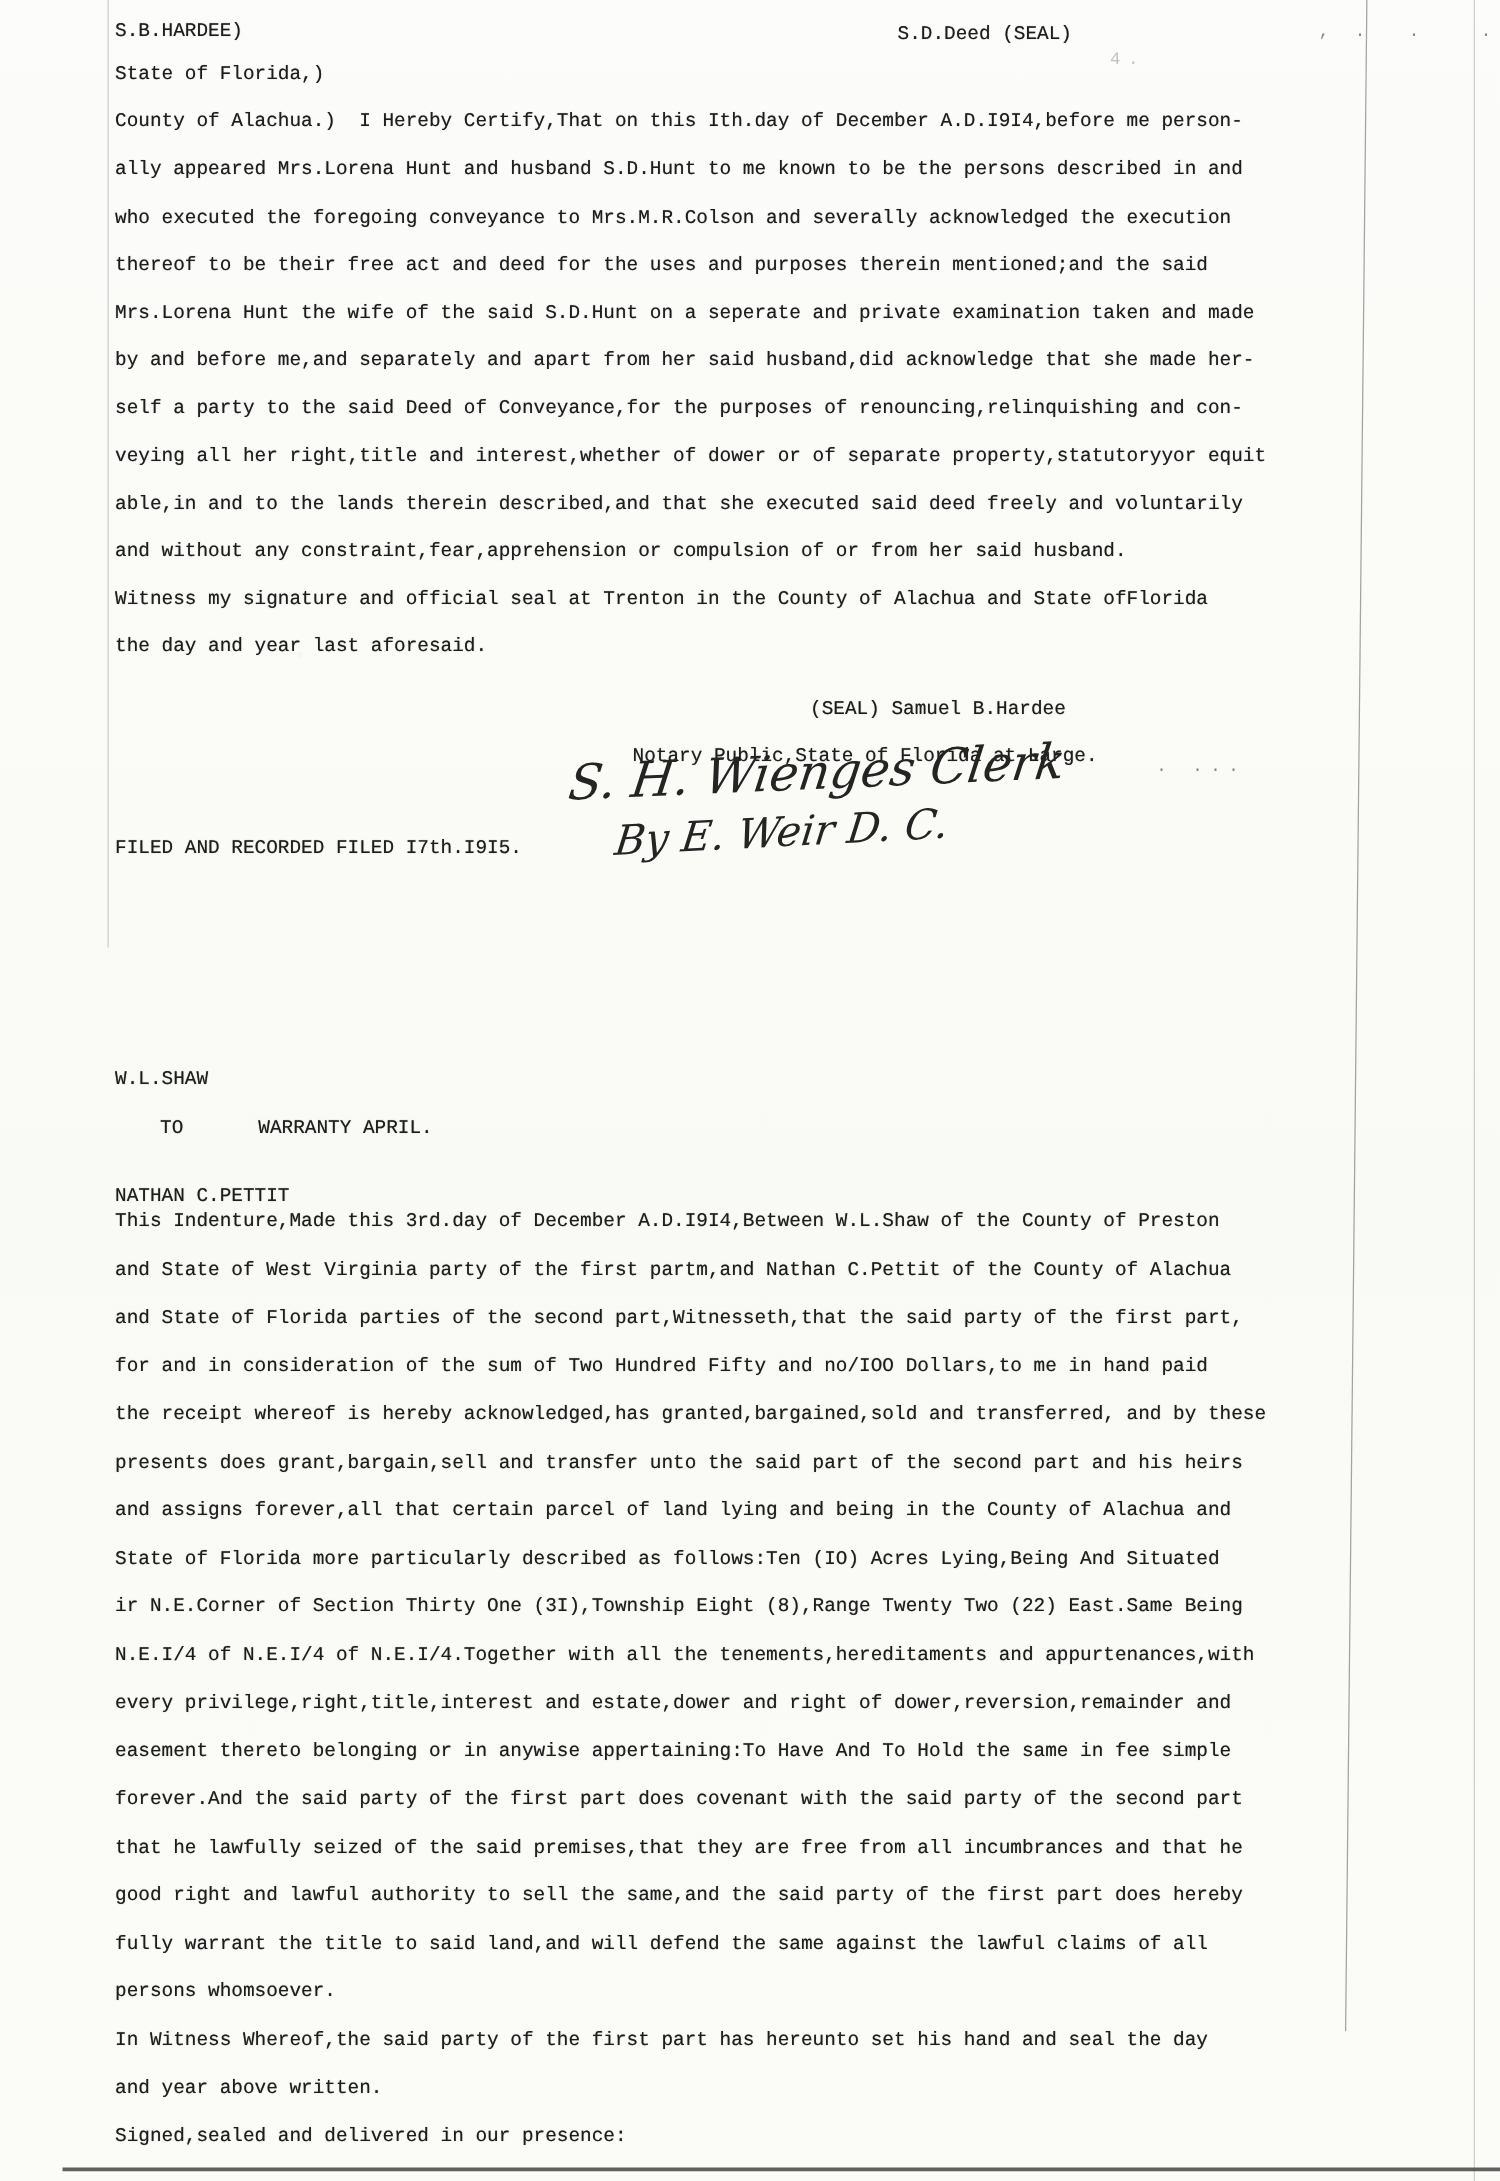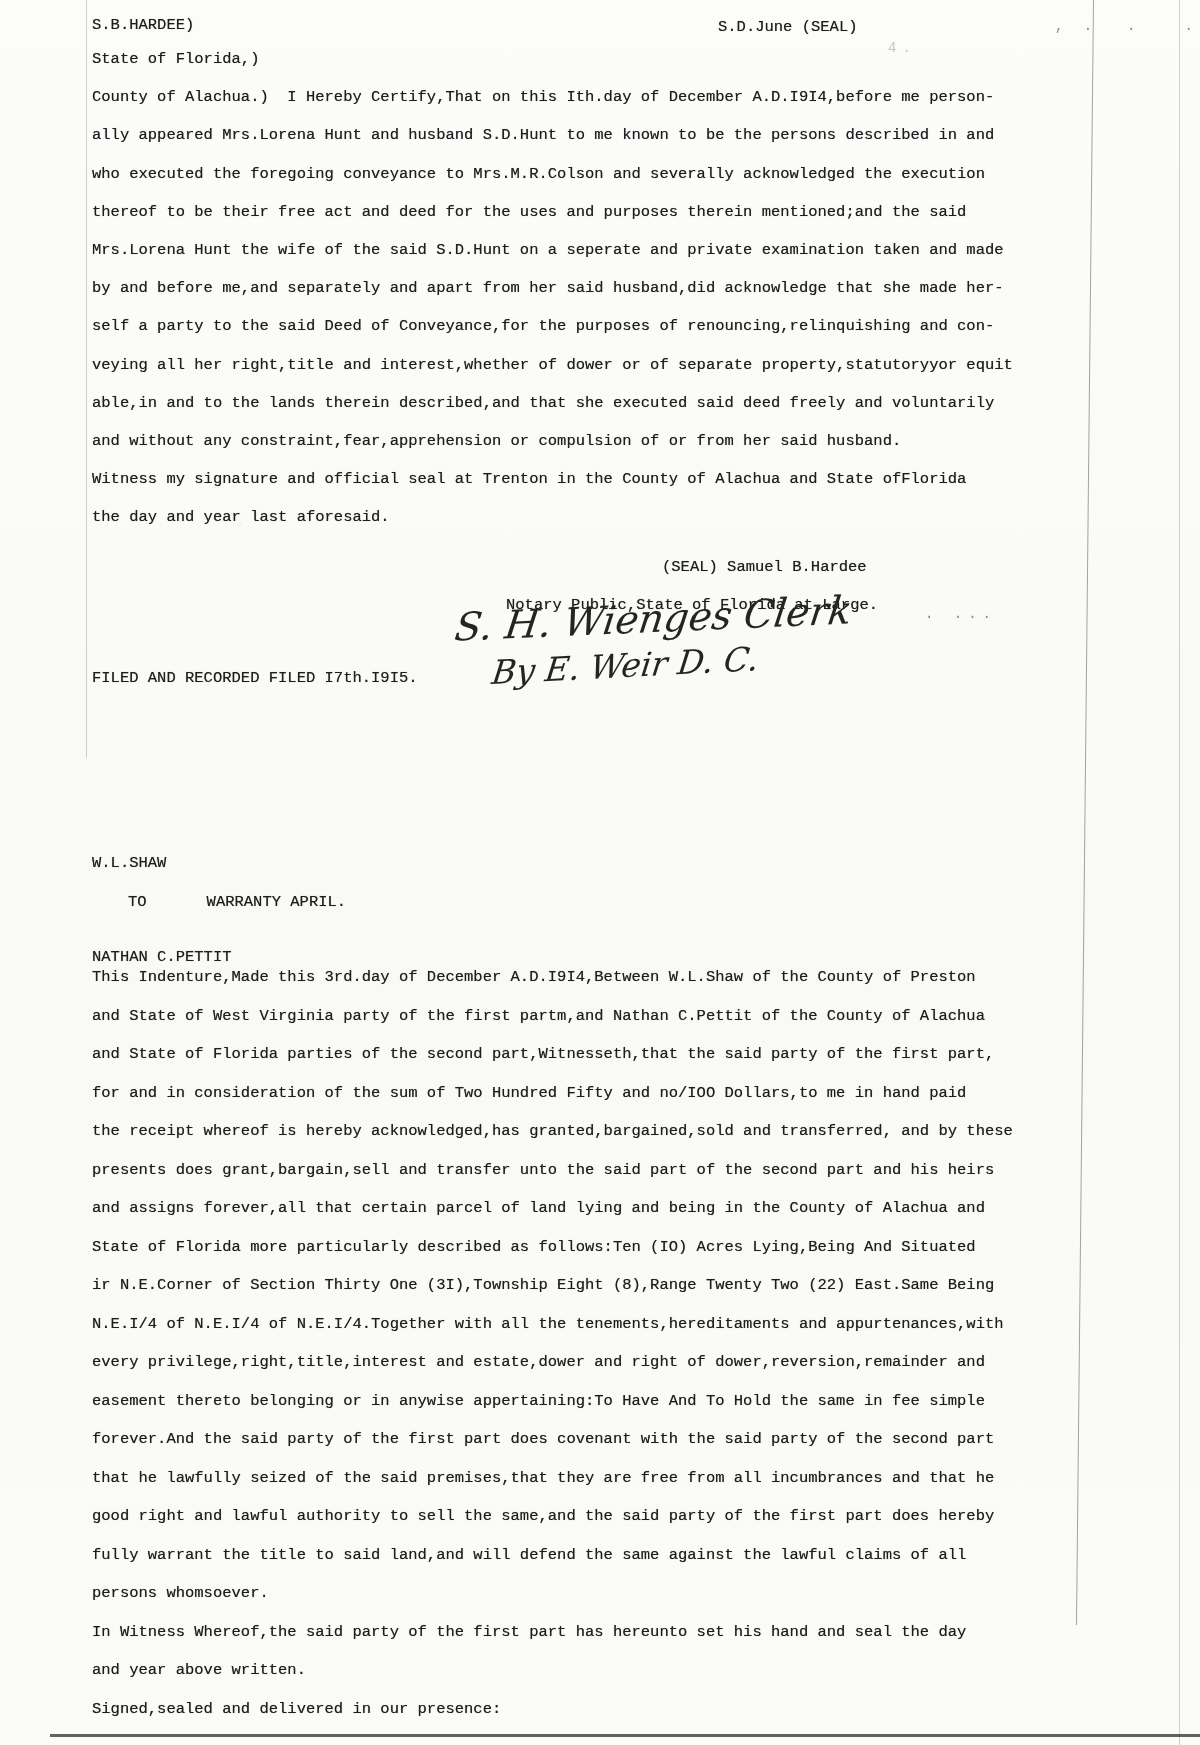--- a/index.html
+++ b/index.html
@@ -54,25 +54,25 @@
   <div class="vline faint" style="left:86px;top:0;height:758px;"></div>
   <div class="vline" style="left:1093px;top:0;height:1625px;transform:rotate(.6deg);transform-origin:top;"></div>
   <div class="vline faint" style="left:1179px;top:0;height:1745px;"></div>
   <div class="hline-bottom"></div>
 
   <span class="artifact" style="left:1055px;top:18px;">, .  .   .</span>
   <span class="artifact" style="left:888px;top:40px;opacity:.5;">4.</span>
   <span class="artifact" style="left:925px;top:606px;">. ...</span>
 
   <div class="abs typed single" style="left:92px;top:10px;">S.B.HARDEE)</div>
-  <div class="abs typed single" style="left:718px;top:12px;">S.D.June (SEAL)</div>
+  <div class="abs typed single" style="left:718px;top:12px;">S.D.Deed (SEAL)</div>
 
   <div class="abs typed" style="left:92px;top:40px;"><div class="doc-line">State of Florida,)</div><div class="doc-line">County of Alachua.)  I Hereby Certify,That on this Ith.day of December A.D.I9I4,before me person-</div><div class="doc-line">ally appeared Mrs.Lorena Hunt and husband S.D.Hunt to me known to be the persons described in and</div><div class="doc-line">who executed the foregoing conveyance to Mrs.M.R.Colson and severally acknowledged the execution</div><div class="doc-line">thereof to be their free act and deed for the uses and purposes therein mentioned;and the said</div><div class="doc-line">Mrs.Lorena Hunt the wife of the said S.D.Hunt on a seperate and private examination taken and made</div><div class="doc-line">by and before me,and separately and apart from her said husband,did acknowledge that she made her-</div><div class="doc-line">self a party to the said Deed of Conveyance,for the purposes of renouncing,relinquishing and con-</div><div class="doc-line">veying all her right,title and interest,whether of dower or of separate property,statutoryyor equit</div><div class="doc-line">able,in and to the lands therein described,and that she executed said deed freely and voluntarily</div><div class="doc-line">and without any constraint,fear,apprehension or compulsion of or from her said husband.</div><div class="doc-line">Witness my signature and official seal at Trenton in the County of Alachua and State ofFlorida</div><div class="doc-line">the day and year last aforesaid.</div></div>
 
-  <div class="abs typed single" style="left:662px;top:552px;">(SEAL) Samuel B.Hardee</div>
+  <div class="abs typed single" style="left:648px;top:552px;">(SEAL) Samuel B.Hardee</div>
   <div class="abs typed single" style="left:506px;top:590px;">Notary Public,State of Florida at Large.</div>
   <div class="abs typed single" style="left:92px;top:663px;">FILED AND RECORDED FILED I7th.I9I5.</div>
 
   <div class="abs handwriting sig-clerk" style="left:455px;top:596px;">S. H. Wienges Clerk</div>
   <div class="abs handwriting sig-deputy" style="left:492px;top:646px;">By E. Weir D. C.</div>
 
   <div class="abs typed single" style="left:92px;top:848px;">W.L.SHAW</div>
   <div class="abs typed single to-row" style="left:128px;top:887px;">
     <span>TO</span>
     <span>WARRANTY APRIL.</span>

